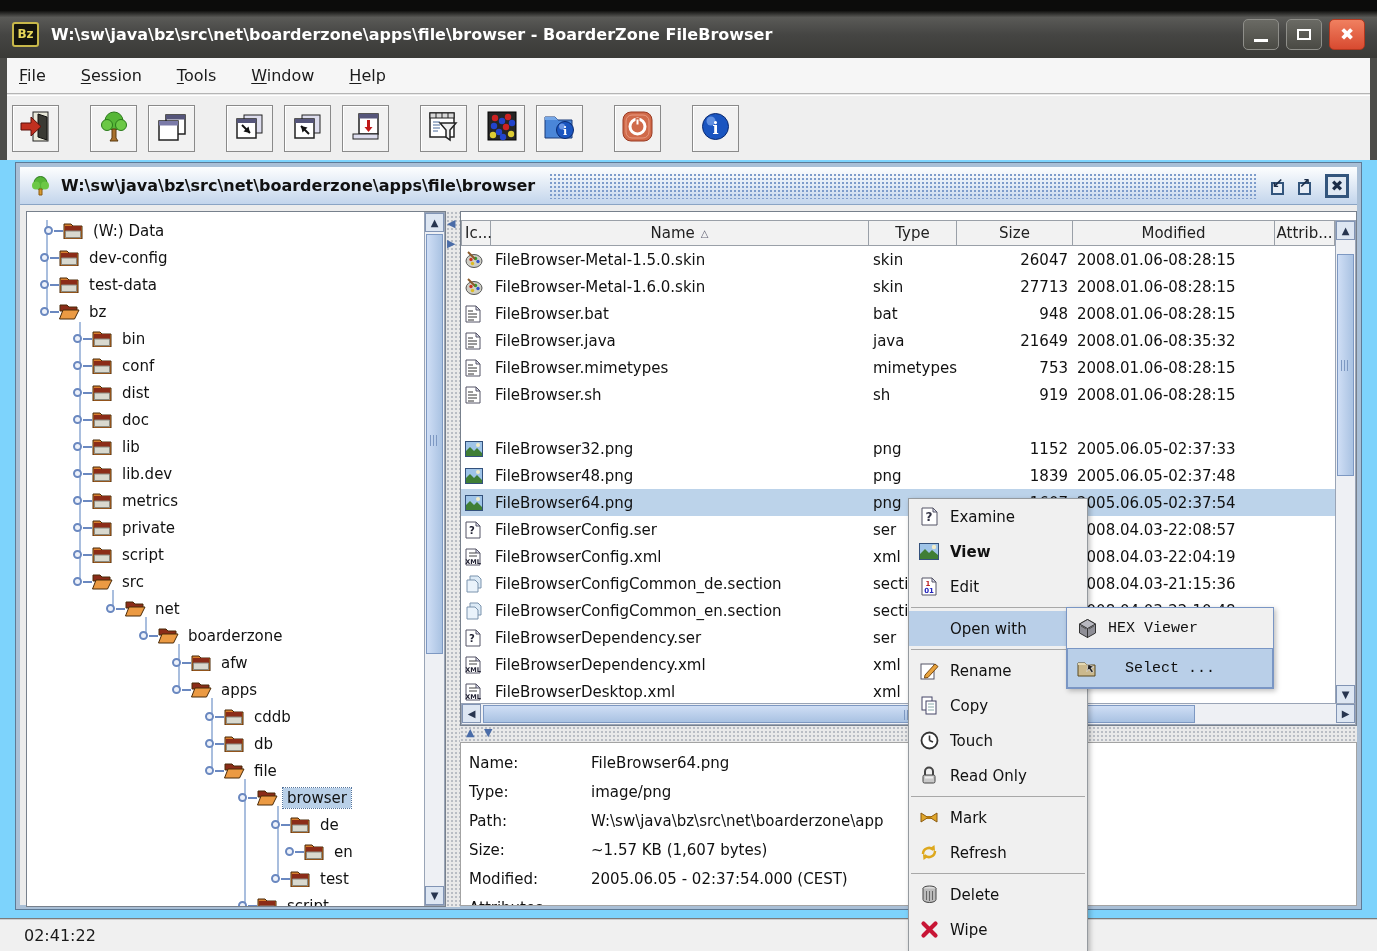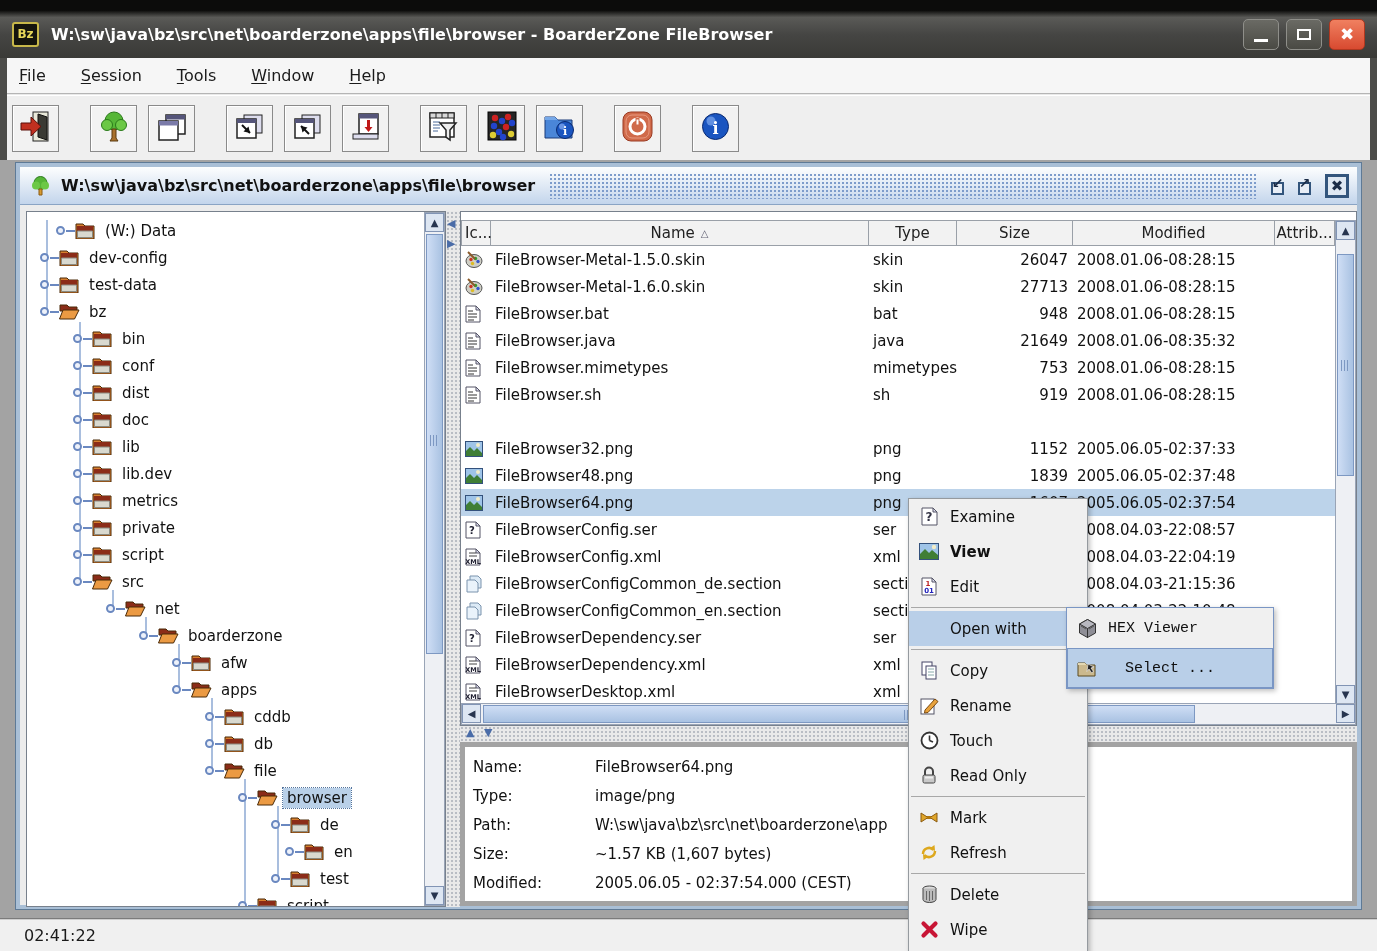--- a/index.html
+++ b/index.html
@@ -36,21 +36,21 @@
   .menu-item u { text-underline-offset:2px; }
   
   .toolbar {
     position:absolute; left:0; top:95px; width:1377px; height:65px; background:#efefef;
     border-top:1px solid #fff; display:flex; align-items:center; padding-left:12px;
   }
   .tb-group { display:flex; gap:11px; margin-right:31px; }
   .tb-btn { width:47px; height:47px; background:#f2f2f2; border:1px solid #8a8a8a;
     box-shadow:inset 1px 1px 0 #fff; display:flex; align-items:center; justify-content:center; }
   
-  .desktop { position:absolute; left:0; top:160px; width:1377px; height:758px; background:#a3a3a3; }
+  .desktop { position:absolute; left:0; top:160px; width:1377px; height:758px; background:#7dd3fc; }
   .iframe {
     position:absolute; left:16px; top:3px; width:1345px; height:746px;
     background:#ececec; border:4px solid #a9bfd6; outline:1px solid #5e7a96;
   }
   .iframe-title {
     position:absolute; left:0; top:0; width:1337px; height:38px;
     background:linear-gradient(#fdfefe,#c3d5ec); border-bottom:1px solid #8aa4c4;
     display:flex; align-items:center; padding:0 8px 0 10px;
   }
   .iframe-title .t-text { font-weight:bold; font-size:16px; margin:0 14px 0 10px; white-space:nowrap; }
@@ -106,21 +106,21 @@
     font-size:15px; color:#222; }
   .th-cell.first { border-left:1px solid #9aa0a8; justify-content:flex-start; padding-left:3px; }
   .sort-arrow { font-size:10px; color:#667; margin-left:6px; }
   .file-row { position:absolute; left:0; height:27px; width:874px; }
   .file-row.selected { background:#bcd3ea; }
   .f-cell { position:absolute; top:0; height:27px; display:flex; align-items:center; overflow:hidden;
     white-space:nowrap; }
   .f-cell.right { justify-content:flex-end; }
   
   .info-panel { position:absolute; left:440px; top:575px; width:897px; height:164px; background:#fff;
-    border:5px solid #a3a3a3; overflow:hidden; }
+    border:1px solid #a3a3a3; overflow:hidden; }
   .info-row { position:absolute; left:8px; height:29px; display:flex; align-items:center; white-space:nowrap; }
   .info-label { width:122px; flex:0 0 122px; }
   
   .statusbar { position:absolute; left:0; top:918px; width:1377px; height:33px; background:#f0f0f0;
     border-top:2px groove #cfcfcf; display:flex; align-items:center; padding:0 10px 0 24px; }
   .status-text { flex:1; font-size:16px; color:#1a1a1a; }
   .status-time { font-size:16px; color:#1a1a1a; }
   
   .popup { position:absolute; background:#f0f0f0; border:1px solid #959a9f;
     box-shadow:2px 2px 5px rgba(0,0,0,0.25); z-index:50; }
@@ -324,21 +324,21 @@
 
       <div class="tree-panel" id="tree-panel">
           <div class="tree-guide" style="left: 19px; top: 8px; height: 92px;"></div>
           <div class="tree-guide" style="left: 52px; top: 110px; height: 260px;"></div>
           <div class="tree-guide" style="left: 85px; top: 378px; height: 19px;"></div>
           <div class="tree-guide" style="left: 118px; top: 405px; height: 19px;"></div>
           <div class="tree-guide" style="left: 151px; top: 432px; height: 46px;"></div>
           <div class="tree-guide" style="left: 184px; top: 486px; height: 73px;"></div>
           <div class="tree-guide" style="left: 217px; top: 567px; height: 127px;"></div>
           <div class="tree-guide" style="left: 250px; top: 594px; height: 73px;"></div>
-          <div class="tree-row" style="left: 24px; top: 5px;">
+          <div class="tree-row" style="left: 12px; top: 5px;">
             <div class="tree-handle">
               <span class="circ"></span>
               <span class="stem"></span>
             </div>
             <div class="tree-icon">
               <svg width="20" height="17" viewBox="0 0 20 17">
                 <path d="M1 2 h7 l2 2 h9 v13 H1z" fill="#d97f2e" stroke="#4a2a08"></path>
                 <path d="M2 4 h16 v5 H2z" fill="#8b2c18"></path>
                 <path d="M2.5 9 h15 v6.5 h-15z" fill="#d9d9cf" stroke="#8a8a80"></path>
               </svg>
@@ -1071,39 +1071,39 @@
       <div class="pm-sep"></div>
       <div class="pm-item hl">
         <div class="pm-icon"></div>
         <div class="pm-label">Open with</div>
         <div class="pm-arrow">▶</div>
       </div>
       <div class="pm-sep"></div>
       <div class="pm-item">
         <div class="pm-icon">
           <svg width="19" height="19" viewBox="0 0 19 19">
+            <rect x="1" y="3" width="13" height="15" fill="#fff" stroke="#556"></rect>
+            <path d="M5 14 L15 3 l3 2.5 L8 16.5 4.5 17z" fill="#e8a23c" stroke="#7a4a10"></path>
+          </svg>
+        </div>
+        <div class="pm-label">Rename</div>
+      </div>
+      <div class="pm-item">
+        <div class="pm-icon">
+          <svg width="19" height="19" viewBox="0 0 19 19">
             <rect x="2" y="1" width="10" height="13" fill="#fff" stroke="#446"></rect>
             <rect x="6" y="5" width="10" height="13" fill="#fff" stroke="#446"></rect>
             <g stroke="#8aa">
               <line x1="8" y1="8" x2="14" y2="8"></line>
               <line x1="8" y1="11" x2="14" y2="11"></line>
               <line x1="8" y1="14" x2="14" y2="14"></line>
             </g>
           </svg>
         </div>
         <div class="pm-label">Copy</div>
-      </div>
-      <div class="pm-item">
-        <div class="pm-icon">
-          <svg width="19" height="19" viewBox="0 0 19 19">
-            <rect x="1" y="3" width="13" height="15" fill="#fff" stroke="#556"></rect>
-            <path d="M5 14 L15 3 l3 2.5 L8 16.5 4.5 17z" fill="#e8a23c" stroke="#7a4a10"></path>
-          </svg>
-        </div>
-        <div class="pm-label">Rename</div>
       </div>
       <div class="pm-item">
         <div class="pm-icon">
           <svg width="19" height="19" viewBox="0 0 19 19">
             <circle cx="9.5" cy="9.5" r="8" fill="#fff" stroke="#333" stroke-width="1.8"></circle>
             <line x1="9.5" y1="9.5" x2="9.5" y2="4.5" stroke="#333" stroke-width="1.6"></line>
             <line x1="9.5" y1="9.5" x2="13" y2="11" stroke="#333" stroke-width="1.6"></line>
           </svg>
         </div>
         <div class="pm-label">Touch</div>

